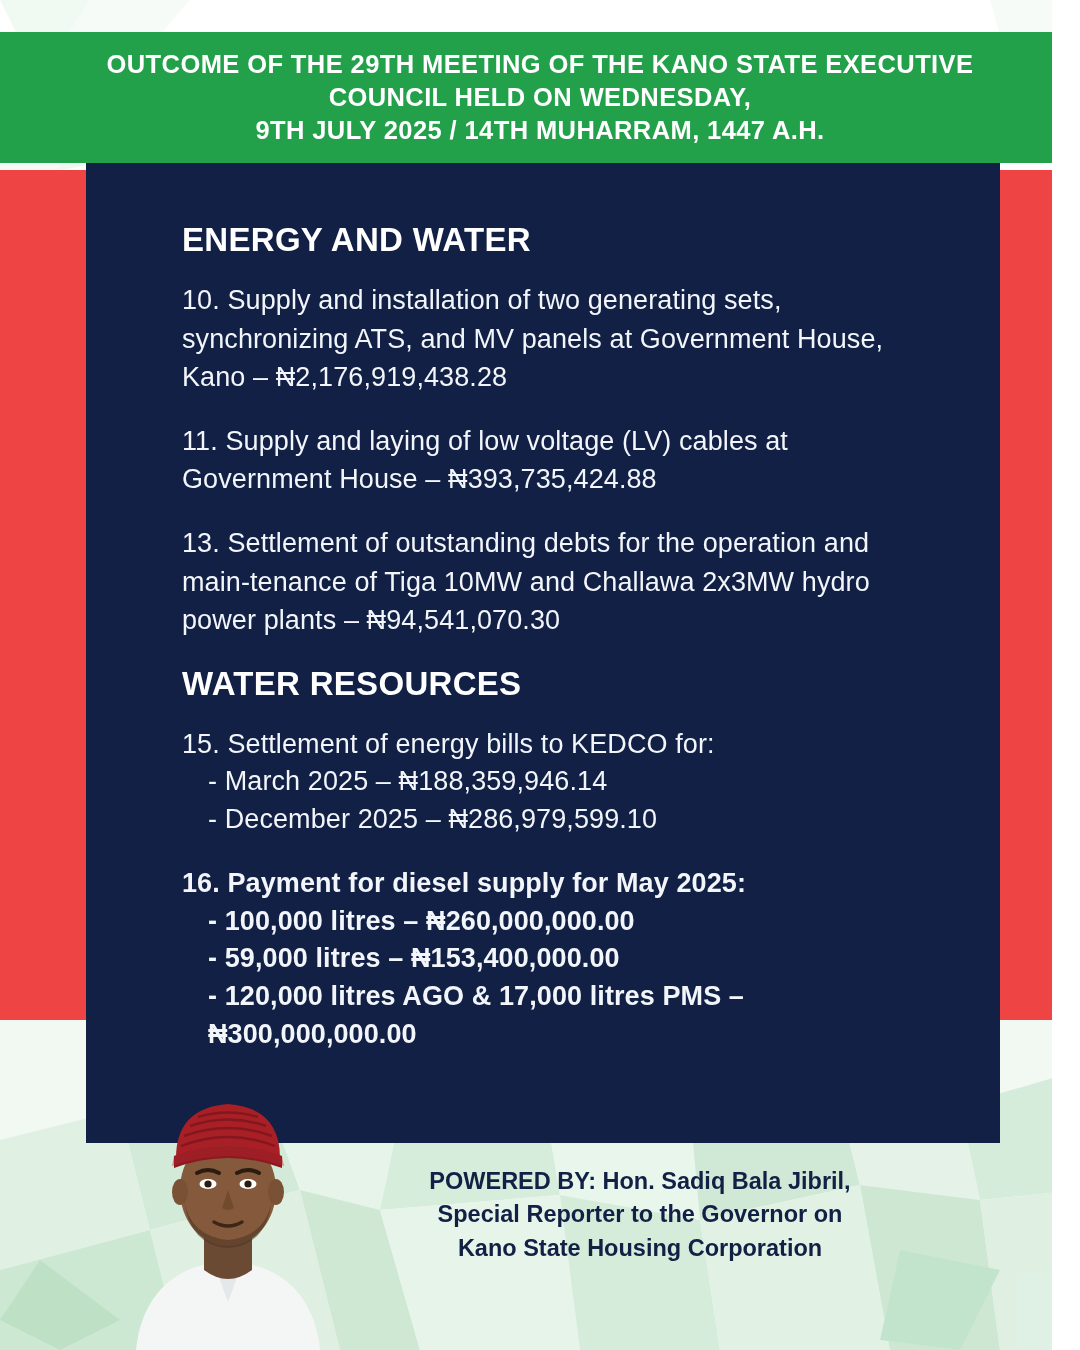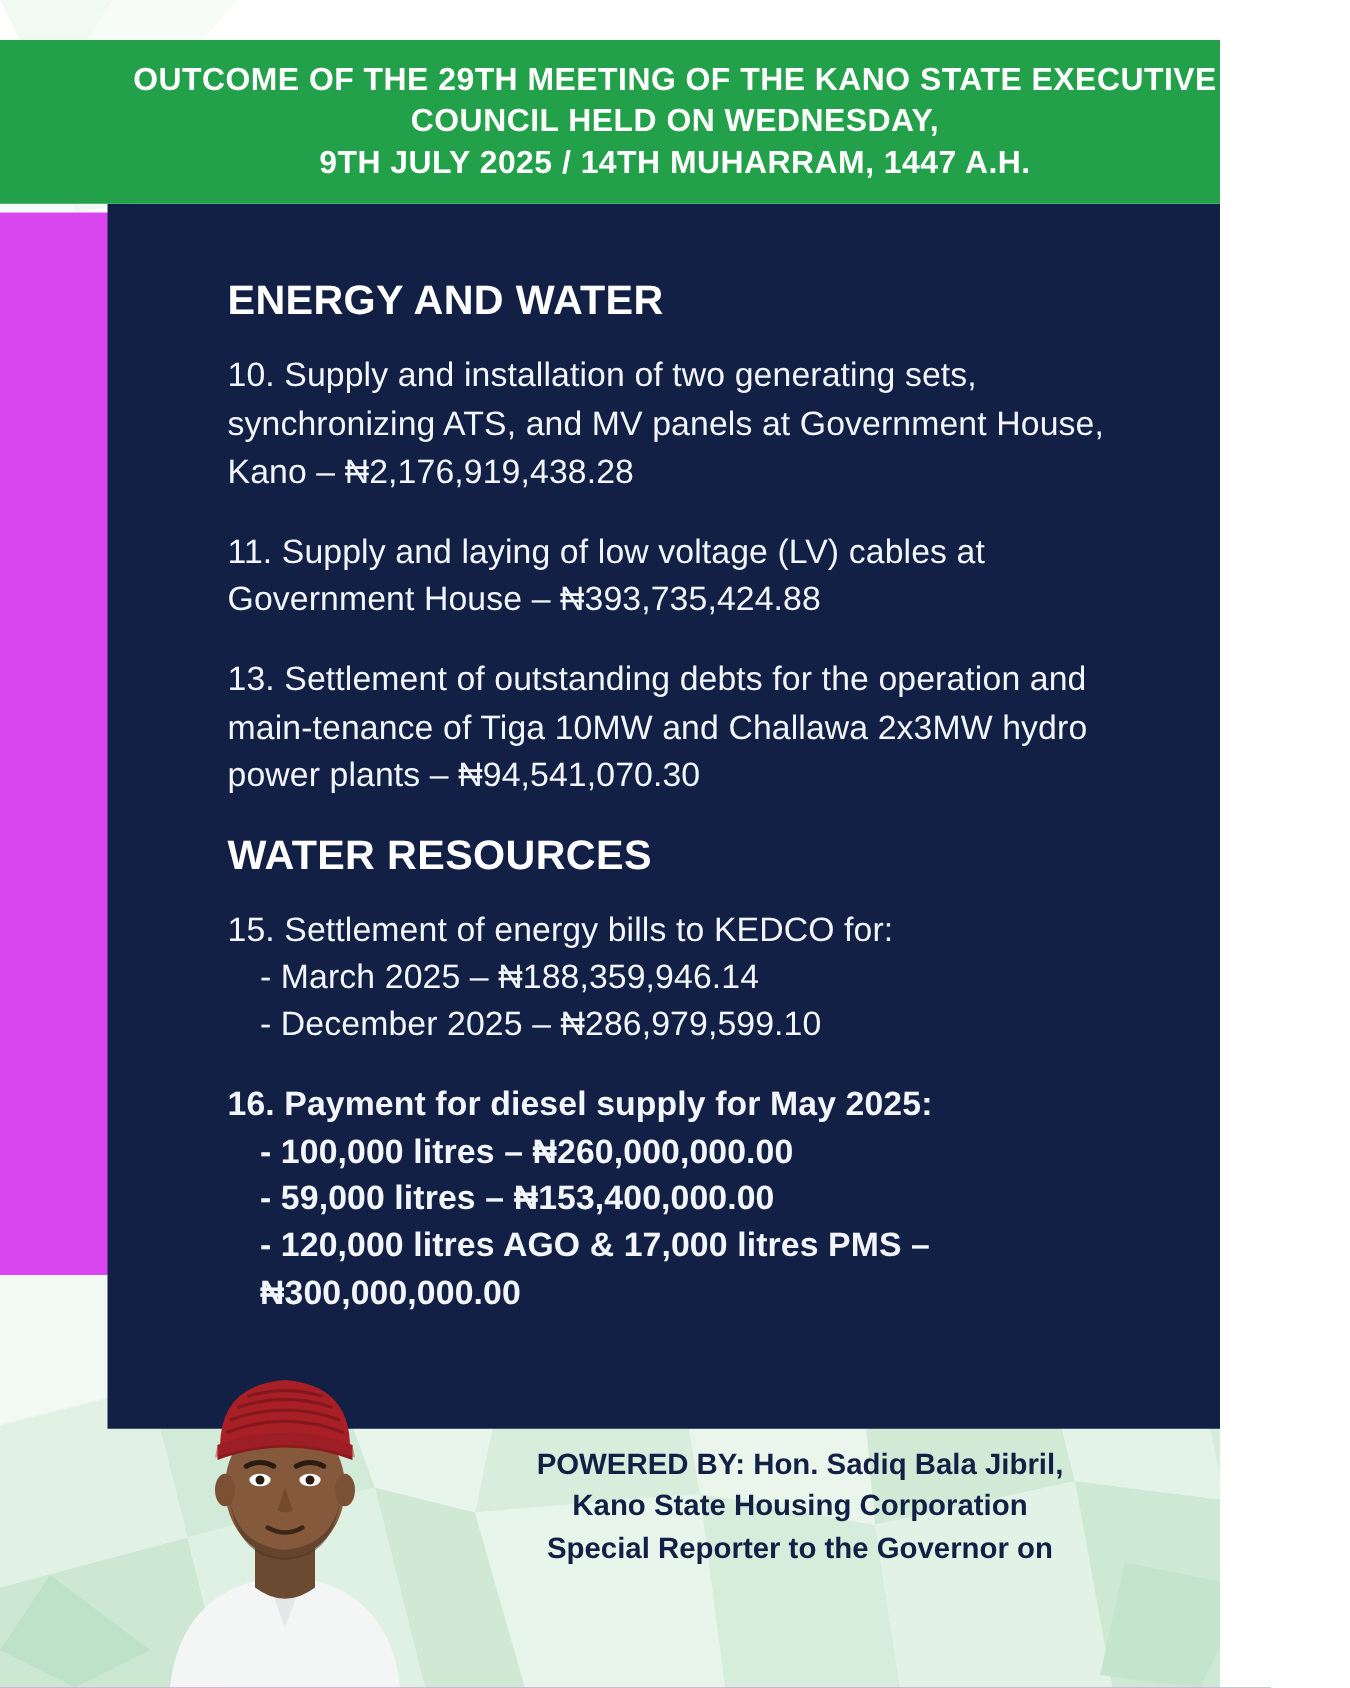--- a/index.html
+++ b/index.html
@@ -5,23 +5,23 @@
   * { box-sizing: border-box; margin: 0; padding: 0; }
   html, body {
     width: 1080px;
     height: 1350px;
     font-family: "Liberation Sans", sans-serif;
     background: #ffffff;
     overflow: hidden;
   }
   .poster {
     position: relative;
-    width: 976px;
+    width: 1052px;
     height: 1350px;
-    background: #d946ef;
+    background: #ef4444;
     overflow: hidden;
   }
 
   
   .bg-texture {
     position: absolute;
     left: 0; right: 0; bottom: 0;
     height: 330px;
     background: #eef7ef;
     overflow: hidden;
@@ -93,21 +93,21 @@
   .item:last-child { margin-bottom: 0; font-weight: bold; }
   .sub {
     display: block;
     padding-left: 26px;
     line-height: 1.40;
   }
 
   
   .footer {
     position: absolute;
-    left: 0; bottom: 10px;
+    left: 0; bottom: 0;
     width: 1080px;
     height: 207px;
     z-index: 6;
   }
   .footer-text {
     position: absolute;
     left: 330px;
     top: 22px;
     width: 620px;
     text-align: center;
@@ -242,18 +242,18 @@
         <path d="M72 76 Q110 63 148 76"></path>
         <path d="M80 67 Q110 58 140 67"></path>
       </g>
       <path d="M56 106 Q110 86 164 106 L166 116 Q110 96 54 116 Z" fill="#b3262d" opacity="0.45"></path>
     </svg>
   </div>
 
   <div class="footer">
     <div class="footer-text">
       <span class="l">POWERED BY: Hon. Sadiq Bala Jibril,</span>
+      <span class="l">Special Reporter to the Governor on</span>
       <span class="l">Kano State Housing Corporation</span>
-      <span class="l">Special Reporter to the Governor on</span>
     </div>
   </div>
 
 </div>
 
 </body></html>

